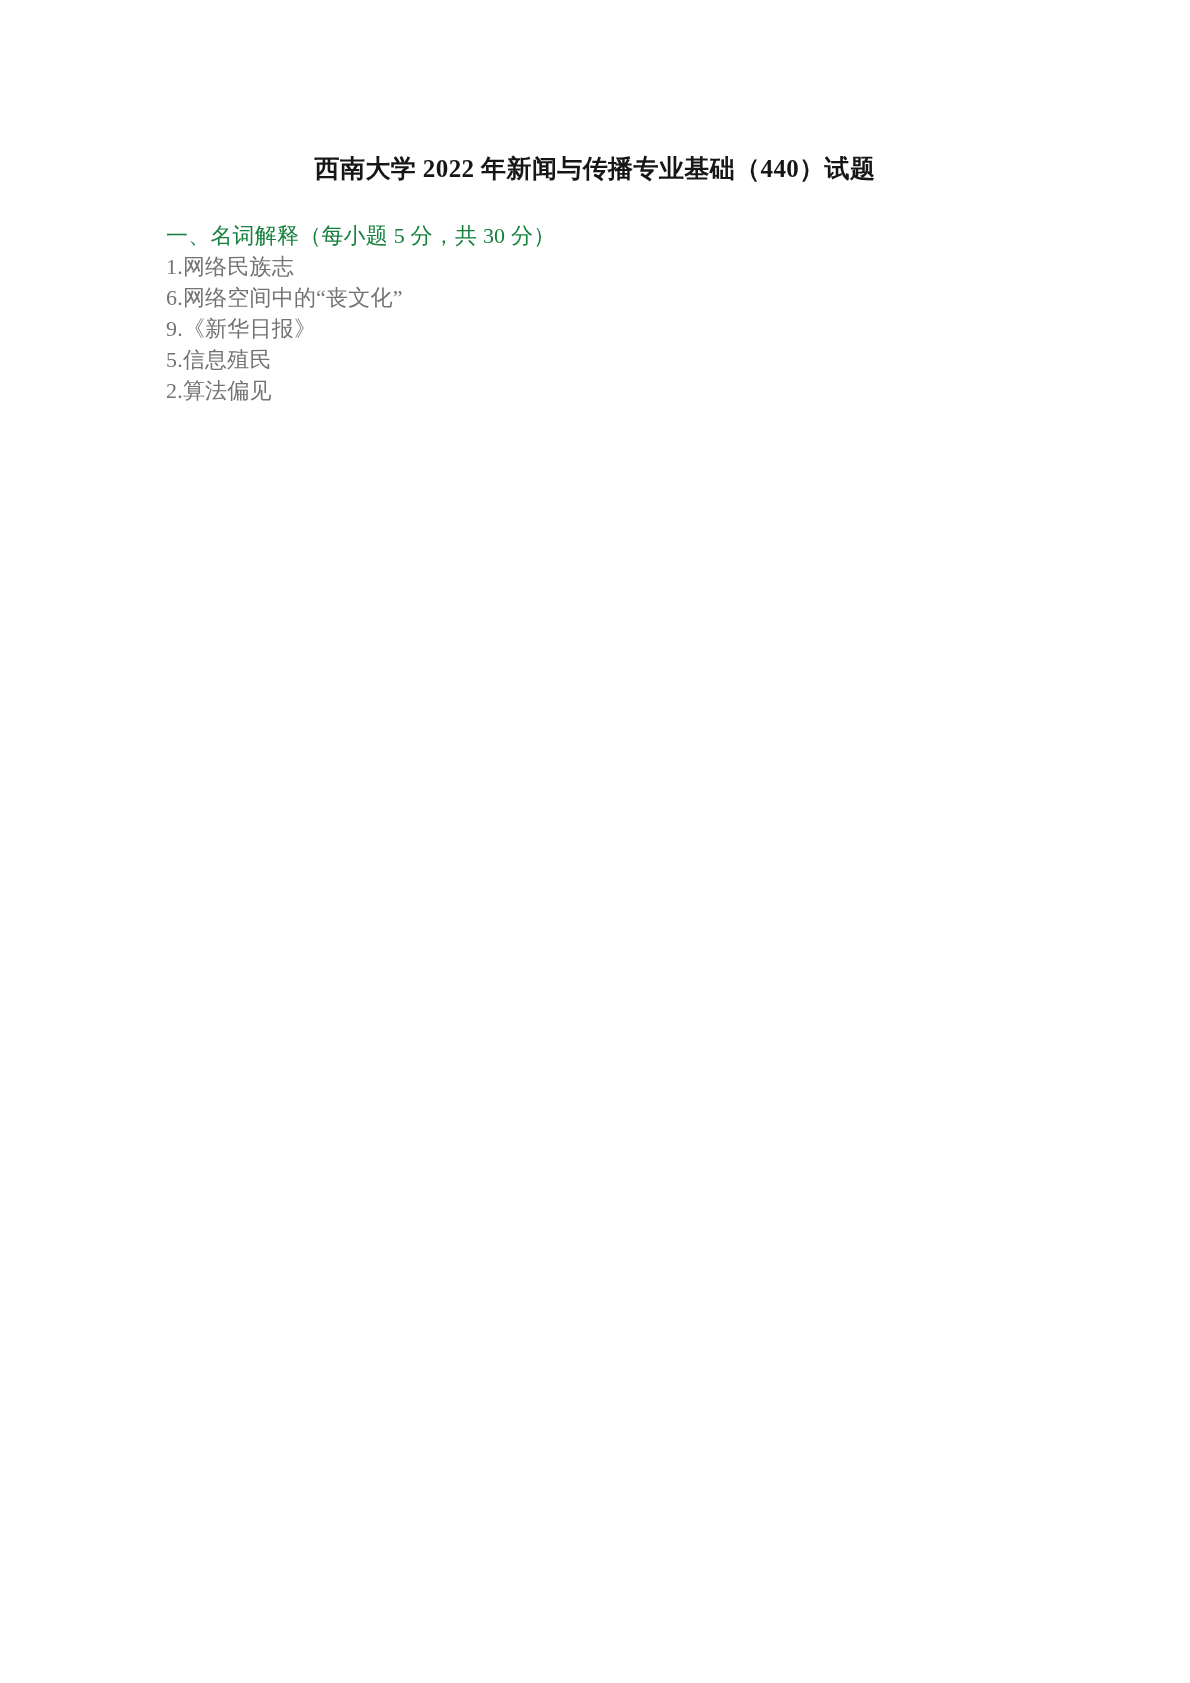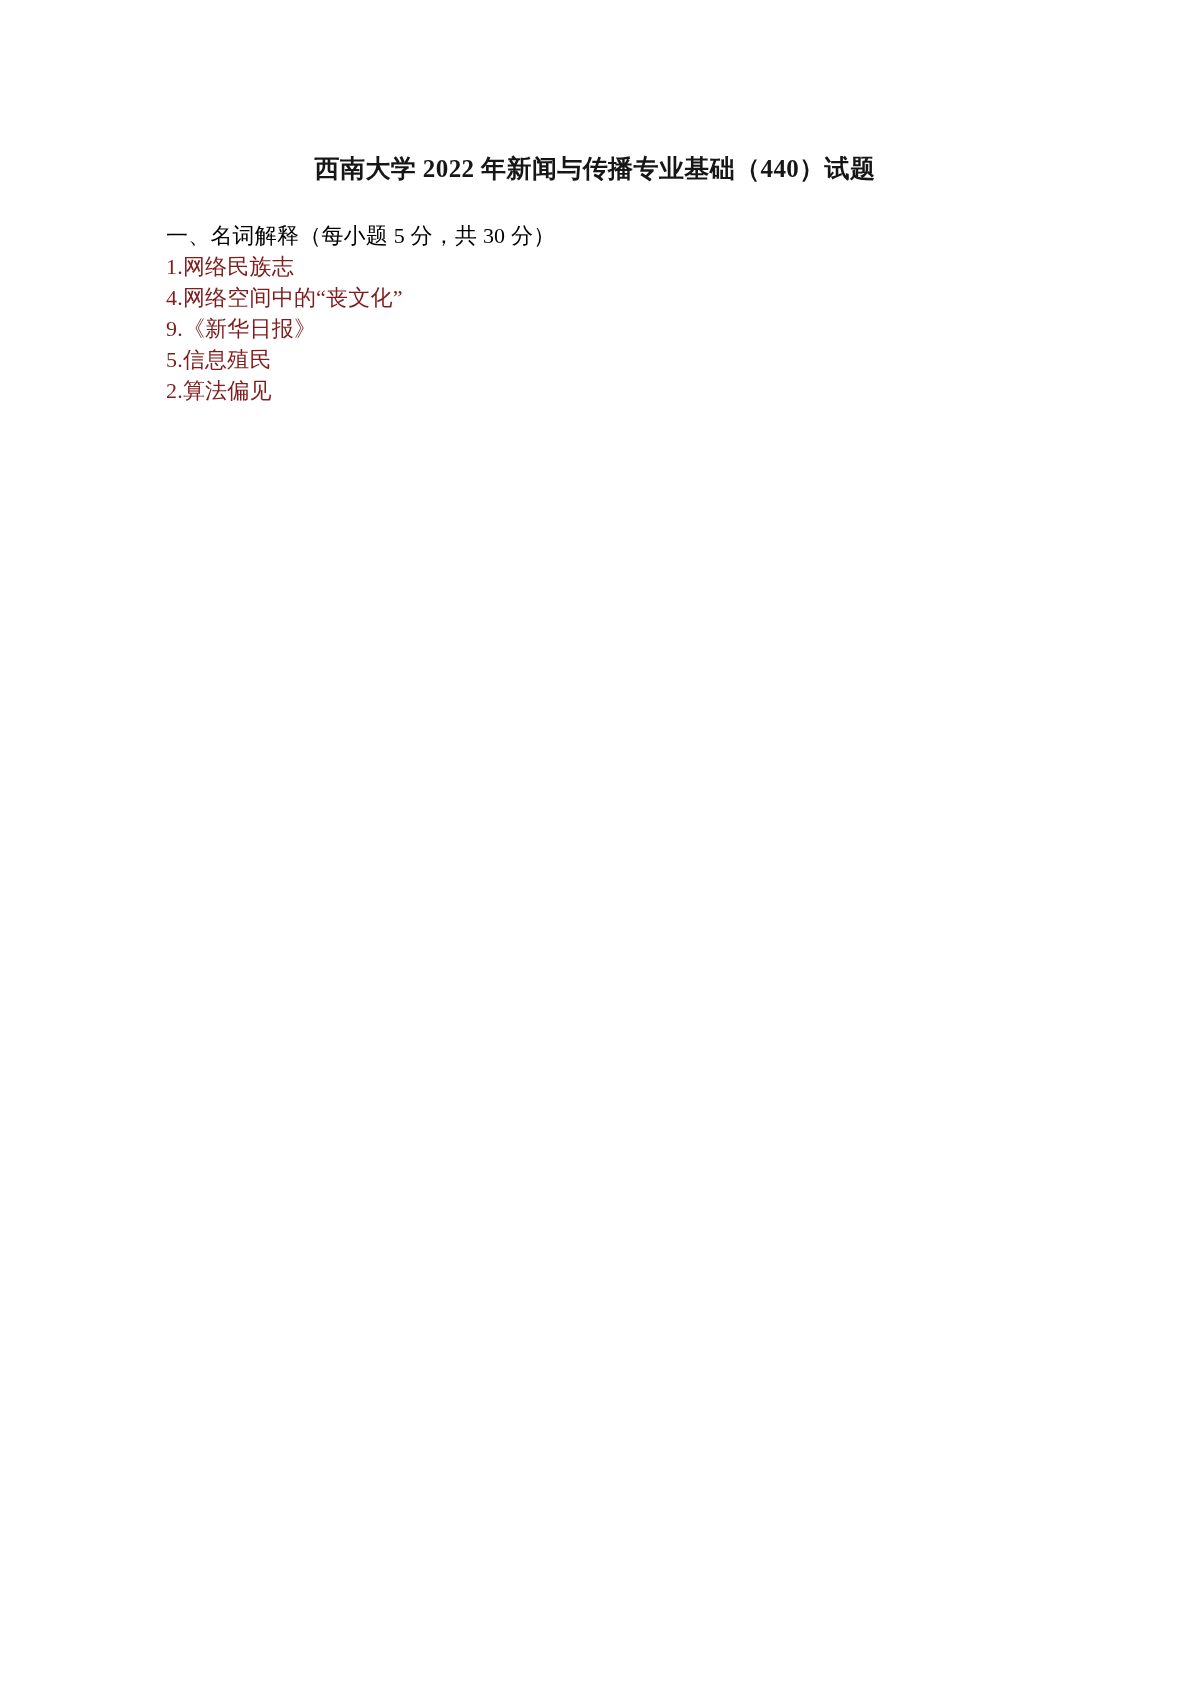--- a/index.html
+++ b/index.html
@@ -36,45 +36,45 @@
   }
   .body-block {
     position: absolute;
     top: 220px;
     left: 166px;
     width: 880px;
   }
   .line {
     font-size: 22px;
     line-height: 31px;
-    color: #7f1d1d;
+    color: #737373;
     white-space: pre;
     letter-spacing: 0.2px;
   }
   .section-heading {
     font-size: 22px;
     line-height: 31px;
-    color: #000000;
+    color: #15803d;
     white-space: pre;
     letter-spacing: 0.2px;
   }
 </style>
 </head>
 <body>
 
 <div class="page">
 
   <div class="doc-title">西南大学 2022 年新闻与传播专业基础（440）试题</div>
 
   <div class="body-block">
 
     <div class="section-heading">一、名词解释（每小题 5 分，共 30 分）</div>
 
     <div class="line">1.网络民族志</div>
-    <div class="line">4.网络空间中的“丧文化”</div>
+    <div class="line">6.网络空间中的“丧文化”</div>
     <div class="line">9.《新华日报》</div>
     <div class="line">5.信息殖民</div>
     <div class="line">2.算法偏见</div>
 
 
   </div>
 
 </div>
 
 </body></html>

